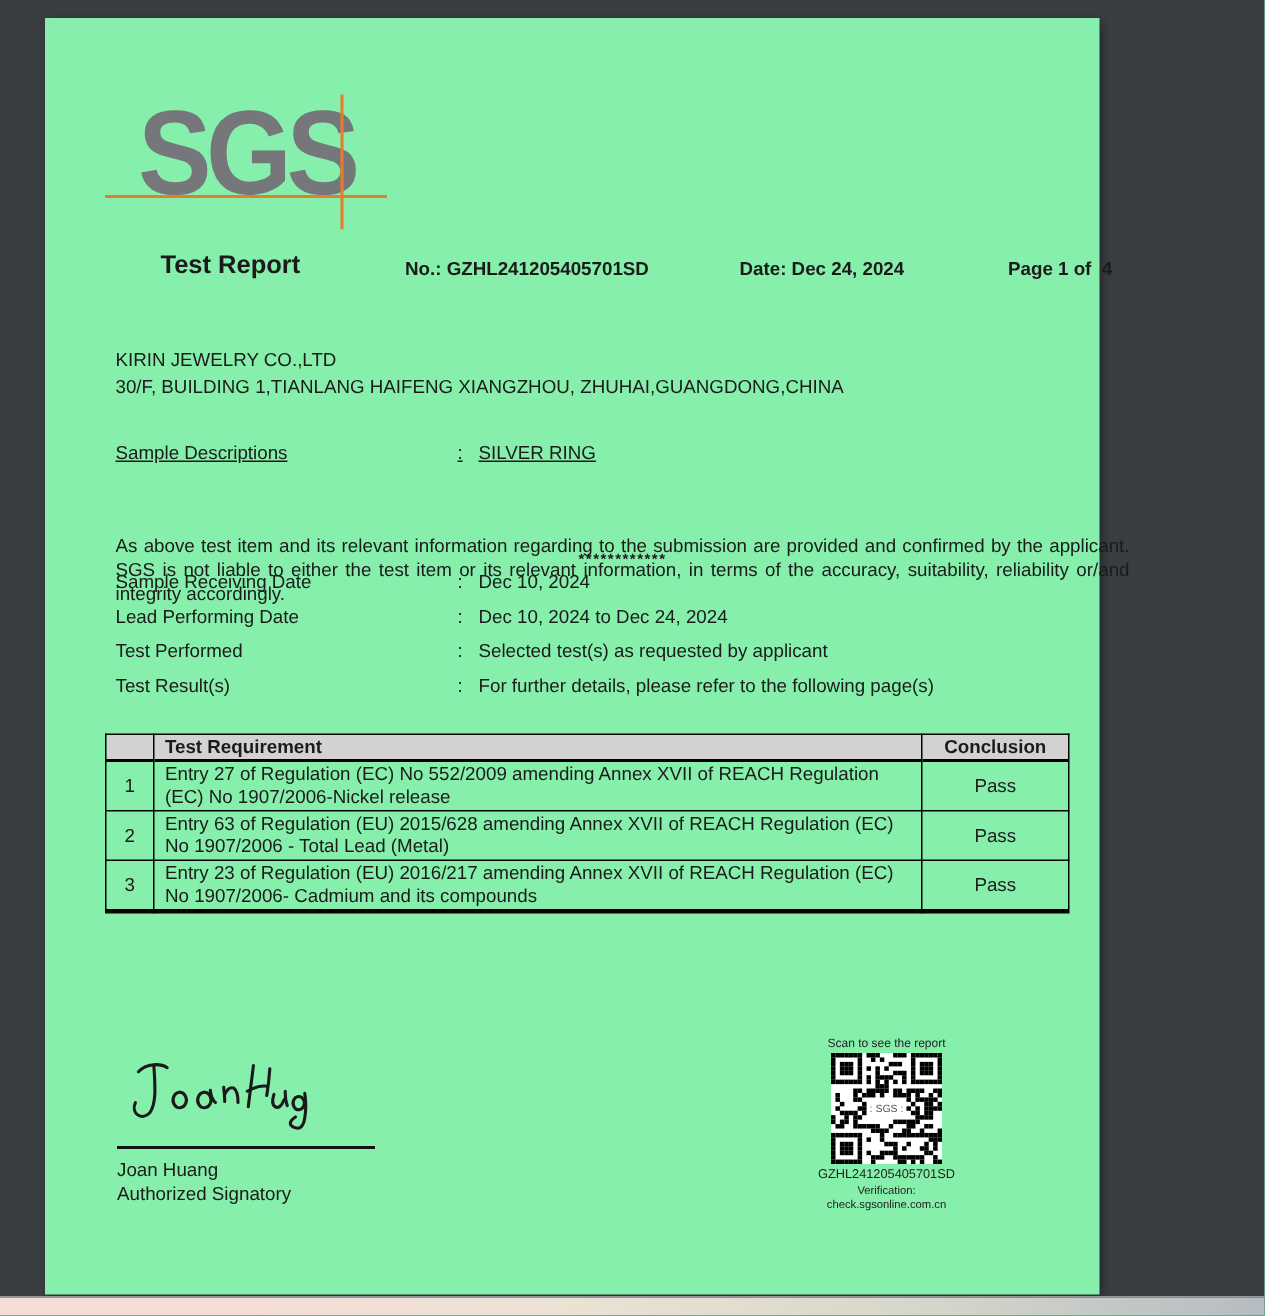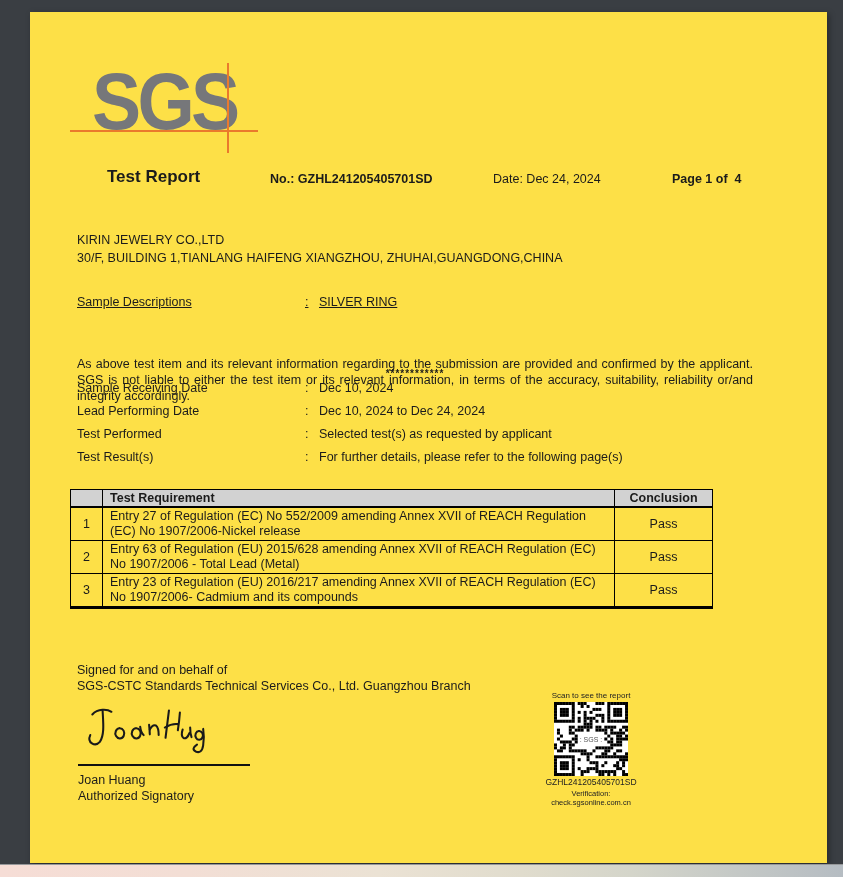--- a/index.html
+++ b/index.html
@@ -4,37 +4,37 @@
 <style>
   * { margin:0; padding:0; box-sizing:border-box; }
   html,body { width:843px; height:877px; overflow:hidden; }
   body {
     background:#3a3e43;
     font-family:"Liberation Sans","DejaVu Sans",sans-serif;
     color:#1b1b1b;
     position:relative;
   }
   .page {
-    position:absolute; left:30px; top:12px; width:797px; height:851px;
-    background:#fde047;
+    position:absolute; left:30px; top:12px; width:703px; height:851px;
+    background:#86efac;
     box-shadow:2px 2px 6px rgba(0,0,0,0.35);
   }
   
   .logo-text {
     position:absolute; left:62px; top:50px;
     font-size:80px; font-weight:bold; line-height:80px;
     color:#76777a; letter-spacing:-4px;
     transform:scaleX(0.92); transform-origin:left top;
   }
   .cross-v { position:absolute; left:197px; top:51px; width:2px; height:90px; background:#ea7a2c; }
   .cross-h { position:absolute; left:40px; top:118px; width:188px; height:2px; background:#ea7a2c; }
   
   .doc-title { position:absolute; left:77px; top:155px; font-size:17px; font-weight:bold; }
   .hdr-no   { position:absolute; left:240px; top:160px; font-size:12.5px; font-weight:bold; }
-  .hdr-date { position:absolute; left:463px; top:160px; font-size:12.5px; font-weight:normal; }
+  .hdr-date { position:absolute; left:463px; top:160px; font-size:12.5px; font-weight:bold; }
   .hdr-page { position:absolute; left:642px; top:160px; font-size:12.5px; font-weight:bold; white-space:pre; }
   
   .applicant { position:absolute; left:47px; top:219px; font-size:12.5px; line-height:18px; }
   
   .kv-row { display:flex; font-size:12.5px; align-items:flex-start; }
   .kv-label { width:228px; flex:none; }
   .kv-colon { width:14px; flex:none; }
   .kv-value { flex:1; }
   .sample-row { position:absolute; left:47px; top:283px; width:700px;text-decoration:underline; }
   .disclaimer {
@@ -155,24 +155,20 @@
         <td class="c-concl">Pass</td>
       </tr>
       <tr>
         <td class="c-no">3</td>
         <td>Entry 23 of Regulation (EU) 2016/217 amending Annex XVII of REACH Regulation (EC) No 1907/2006- Cadmium and its compounds</td>
         <td class="c-concl">Pass</td>
       </tr>
     </tbody>
   </table>
 
-  <div class="signed-block">
-    <div>Signed for and on behalf of</div>
-    <div>SGS-CSTC Standards Technical Services Co., Ltd. Guangzhou Branch</div>
-  </div>
 
   <svg class="sig-svg" width="130" height="62" viewBox="0 0 190 90" fill="none" stroke="#1a1a1a" stroke-width="3" stroke-linecap="round" stroke-linejoin="round">
     <path d="M18,18 C26,9 40,10 46,14"></path>
     <path d="M33,12 C34,30 36,48 29,58 C22,66 10,59 15,48"></path>
     <path d="M58,38 a6.5,7.5 0 1 1 -0.2,0.01"></path>
     <path d="M82,38 a6.5,7.5 0 1 1 -0.2,0.01"></path>
     <path d="M88,36 q1,9 5,12"></path>
     <path d="M101,33 q1,9 1,14"></path>
     <path d="M102,40 q4,-8 9,-6 q4,3 4,14"></path>
     <path d="M130,12 q-3,24 -5,40"></path>

